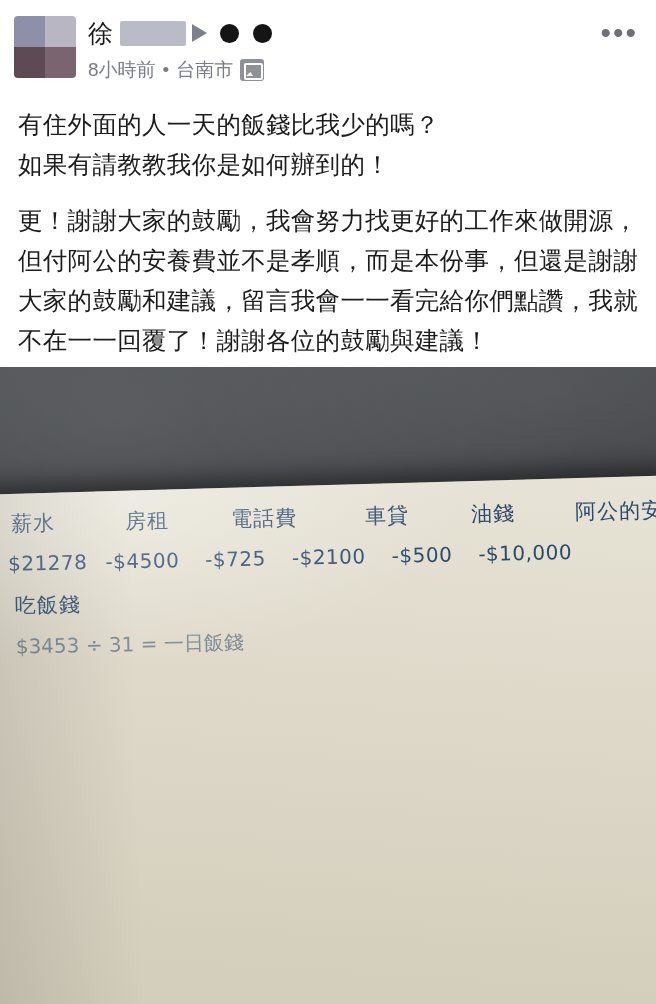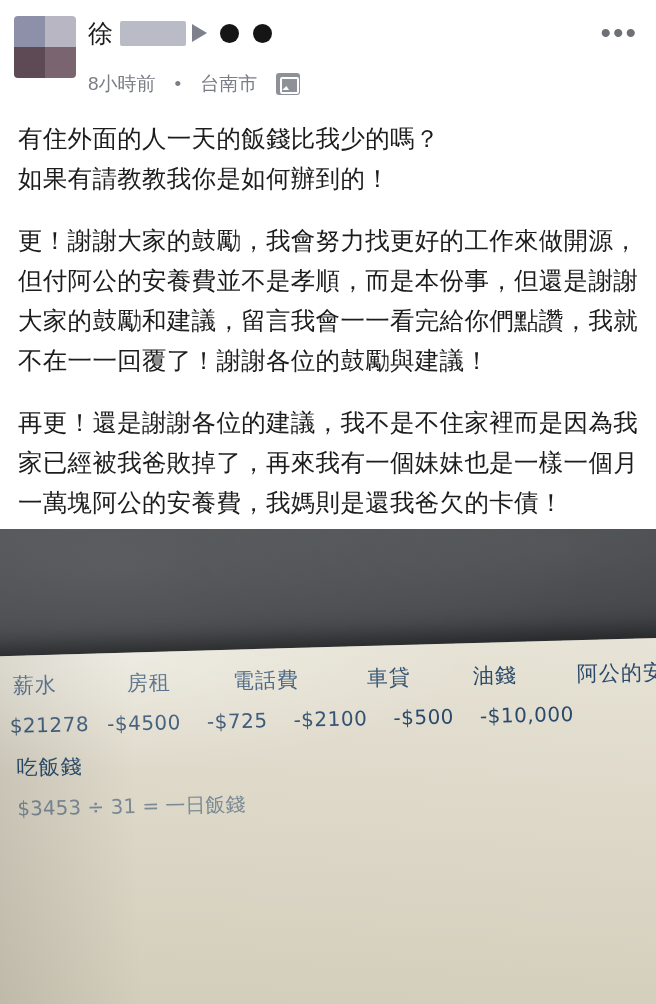--- a/index.html
+++ b/index.html
@@ -85,24 +85,24 @@
     margin: 0 5px;
   }
   .group-name {
     font-size: 25px;
     color: #111;
     white-space: nowrap;
   }
   .meta-row {
     display: flex;
     align-items: center;
-    margin-top: 21px;
+    margin-top: 7px;
     font-size: 19px;
     color: #7a7d85;
-    gap: 19px;
+    gap: 7px;
   }
   .meta-sep { font-size: 19px; color: #7a7d85; }
   .globe-box {
     width: 24px;
     height: 22px;
     background: #8f9199;
     border-radius: 3px;
     position: relative;
     display: inline-block;
   }
@@ -134,21 +134,21 @@
 
   
   .post-body {
     padding: 14px 12px 6px 18px;
     font-size: 24.5px;
     line-height: 40px;
     color: #1c1c1c;
     letter-spacing: 0.3px;
   }
   .post-body p { margin: 0; }
-  .post-body p + p { margin-top: 22px; }
+  .post-body p + p { margin-top: 16px; }
 
   
   .photo {
     position: relative;
     width: 656px;
     flex: 1 1 auto;
     min-height: 0;
     background: linear-gradient(175deg, #4c4f52 0%, #3a3c3f 38%, #2f3134 100%);
     overflow: hidden;
   }
@@ -252,21 +252,20 @@
       </div>
     </div>
 
     <div class="more-btn">•••</div>
   </div>
 
   <div class="post-body">
     <p style="white-space: pre-line;">有住外面的人一天的飯錢比我少的嗎？
 如果有請教教我你是如何辦到的！</p>
     <p>更！謝謝大家的鼓勵，我會努力找更好的工作來做開源，但付阿公的安養費並不是孝順，而是本份事，但還是謝謝大家的鼓勵和建議，留言我會一一看完給你們點讚，我就不在一一回覆了！謝謝各位的鼓勵與建議！</p>
-    <p>再更！還是謝謝各位的建議，我不是不住家裡而是因為我家已經被我爸敗掉了，再來我有一個妹妹也是一樣一個月一萬塊阿公的安養費，我媽則是還我爸欠的卡債！</p>
   </div>
 
   <div class="photo">
     <div class="table-sheen"></div>
     <div class="paper">
       <div class="note">
         <div class="note-row note-labels">
           <span class="lbl1">薪水</span>
           <span class="lbl2">房租</span>
           <span class="lbl3">電話費</span>

